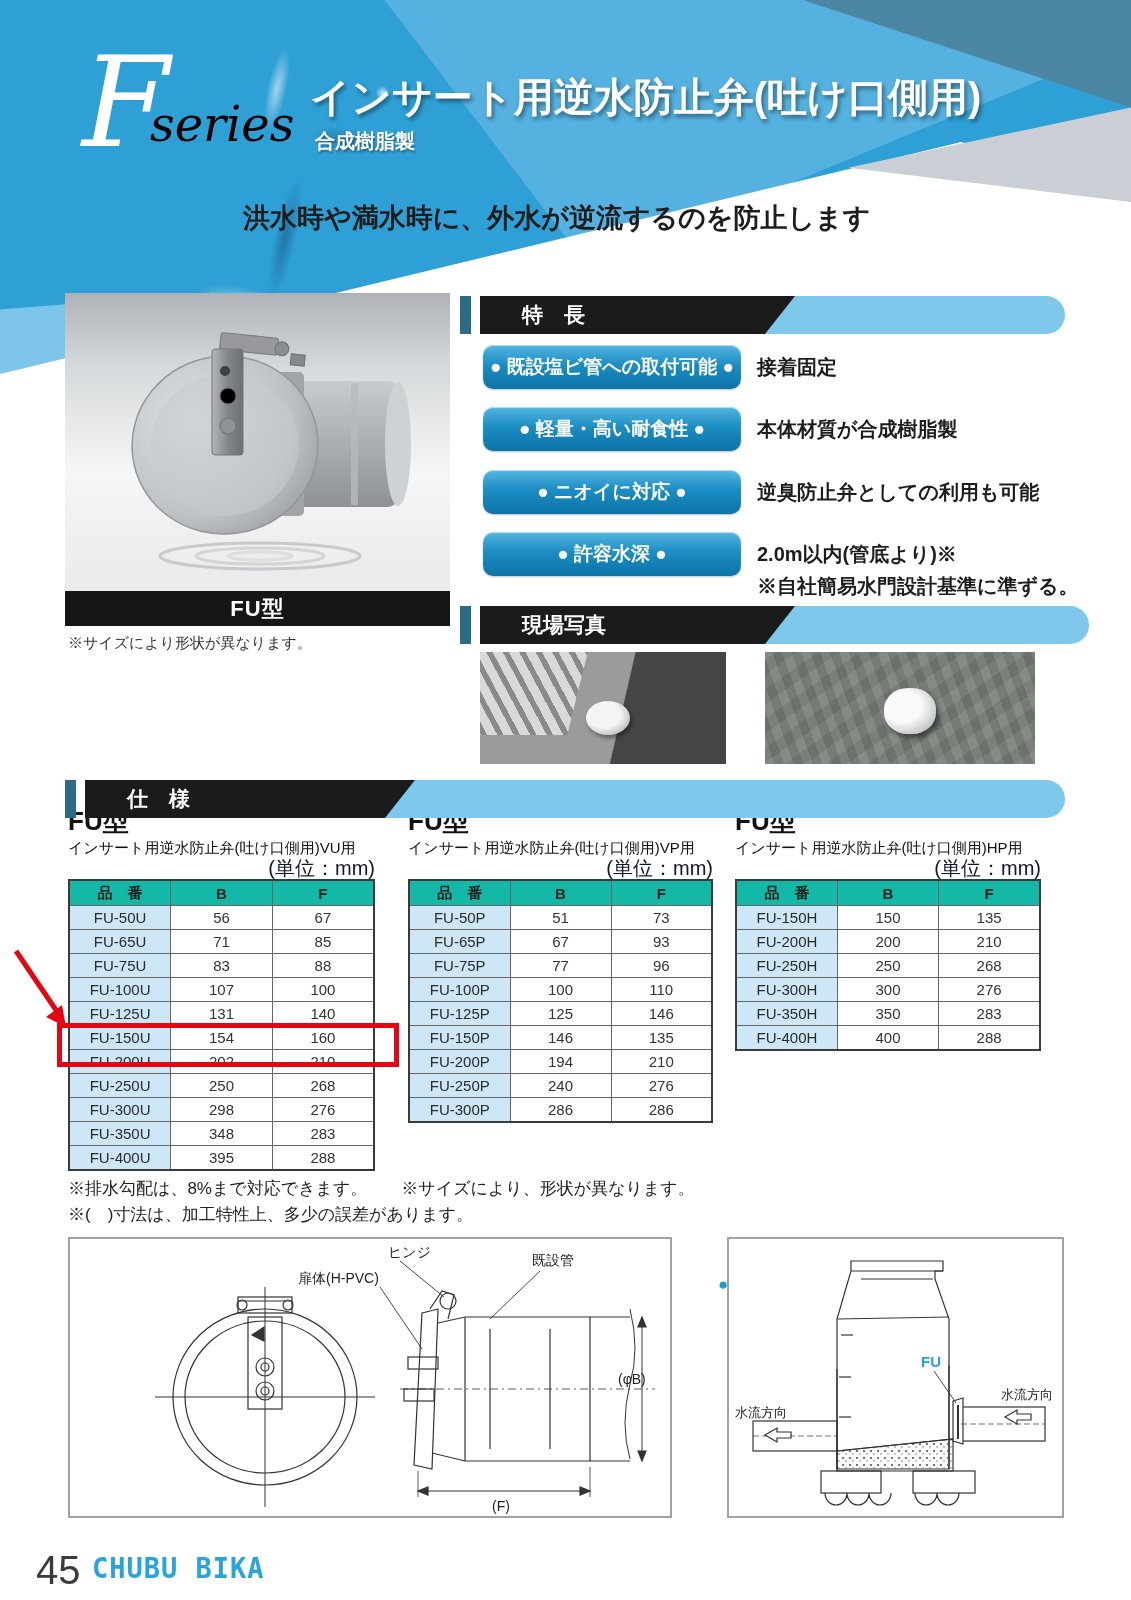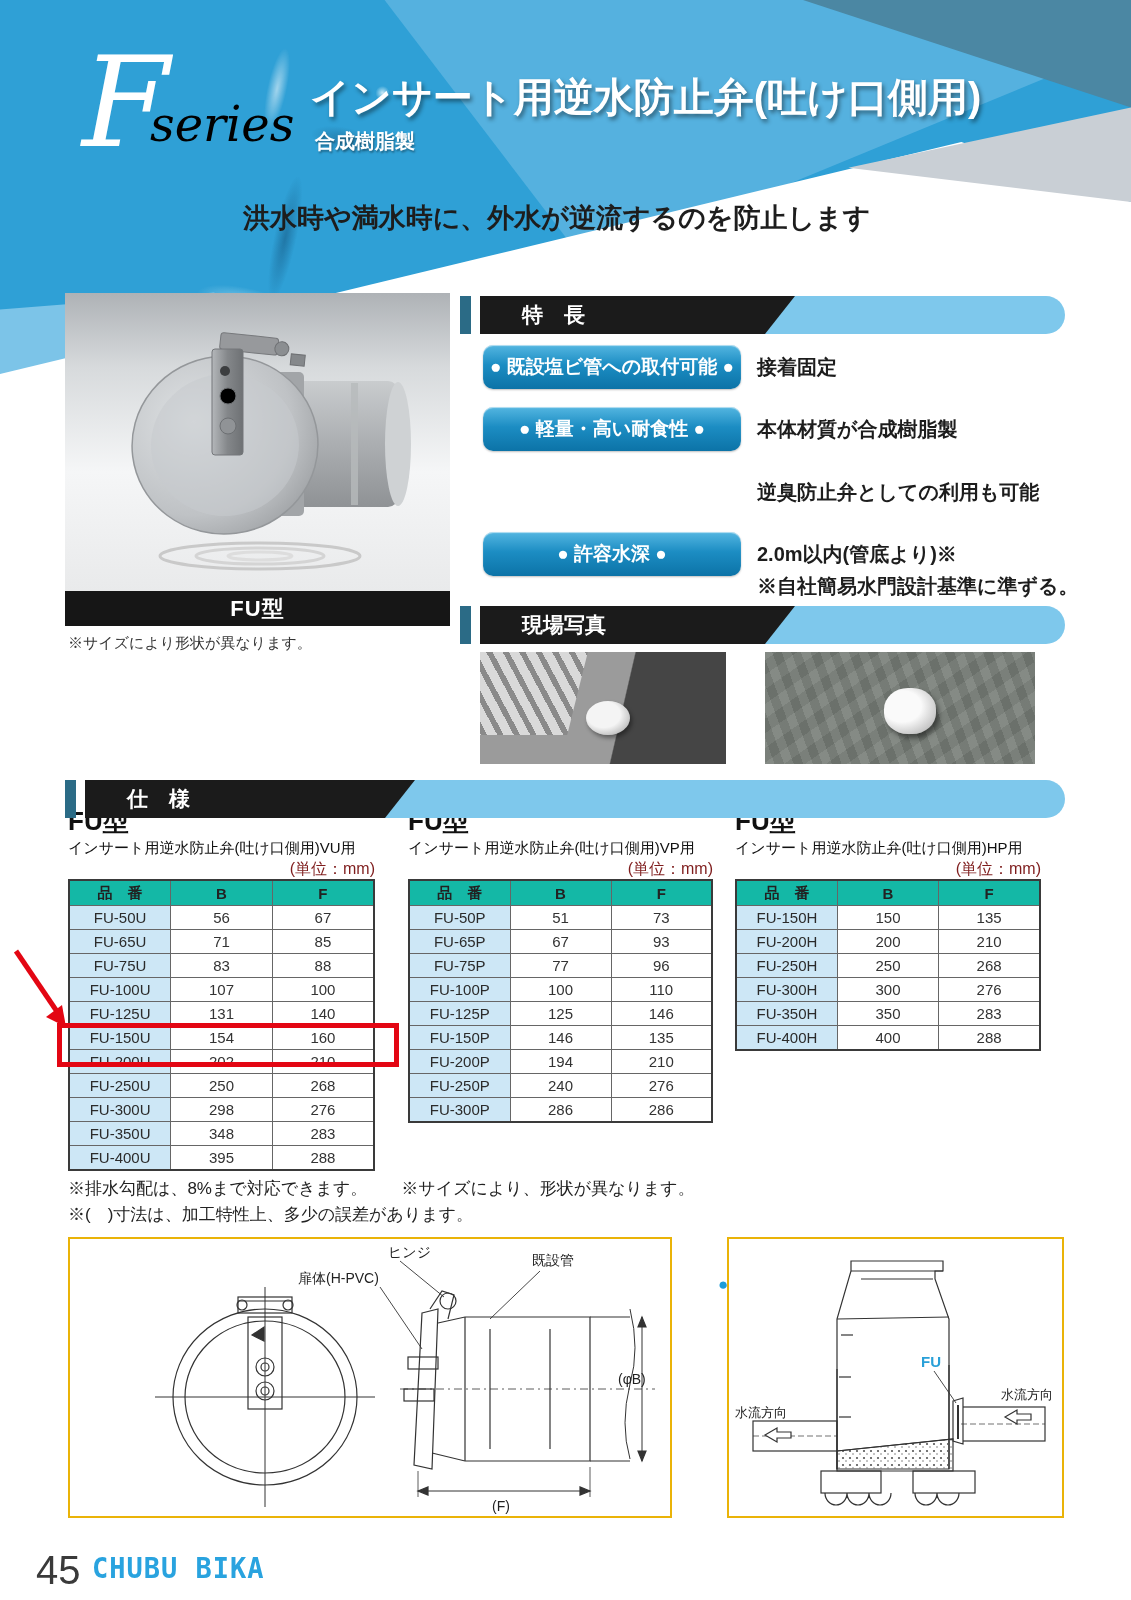--- a/index.html
+++ b/index.html
@@ -71,36 +71,36 @@
      background:
        repeating-linear-gradient(70deg,rgba(125,130,125,.5) 0 9px,rgba(95,100,95,.5) 9px 18px),
        repeating-linear-gradient(-35deg,#8d938d 0 12px,#777d77 12px 24px);}
   #photo2::after{content:'';position:absolute;left:44%;top:32%;width:52px;height:46px;border-radius:46%;
      background:radial-gradient(ellipse at 35% 40%,#fafafa 40%,#b9b9b9 85%);box-shadow:3px 4px 5px rgba(0,0,0,.45);}
 
   
   .spec-group{position:absolute;top:805px;}
   .spec-model{font-size:26px;font-weight:700;color:#111;line-height:32px;}
   .spec-sub{font-size:15px;color:#111;line-height:22px;white-space:nowrap;}
-  .spec-unit{font-size:16px;color:#7f1d1d;text-align:right;line-height:19px;margin-bottom:1px;}
+  .spec-unit{font-size:20px;color:#0f172a;text-align:right;line-height:19px;margin-bottom:1px;}
   table.spec{border-collapse:collapse;width:100%;table-layout:fixed;
      border:2px solid #3a3a3a;background:#fff;}
   table.spec th{background:#14b8a6;border:1px solid #666;height:24px;
      font-size:15px;font-weight:700;color:#222;padding:0;}
   table.spec td{border:1px solid #666;height:23px;text-align:center;
      font-size:15px;color:#333;padding:0;line-height:23px;}
   table.spec td.c0{background:#CDE7F6;font-weight:500;color:#2b2b2b;}
   #hl-box{position:absolute;left:57px;top:1023px;width:332px;height:34px;
      border:5px solid #E30613;z-index:6;}
   #hl-arrow{position:absolute;left:6px;top:945px;z-index:6;}
 
   .spec-notes{position:absolute;left:68px;top:1176px;font-size:17px;color:#222;line-height:26px;}
 
   
-  .draw-box{position:absolute;top:1237px;height:281px;border:2px solid #eab308;background:#fff;box-sizing:border-box;}
+  .draw-box{position:absolute;top:1237px;height:281px;border:2px solid #a3a3a3;background:#fff;box-sizing:border-box;}
   #drawL{left:68px;width:604px;}
   #drawR{left:727px;width:337px;}
   #install-head{position:absolute;left:718px;top:1270px;font-size:20px;font-weight:400;color:#111;text-align:right;}
   #install-head .dot{color:#1E9CD8;font-size:17px;margin-right:4px;}
   svg text{font-family:"Liberation Sans",sans-serif;}
 
   
   #page-num{position:absolute;left:36px;top:1548px;font-size:40px;color:#3a3a3a;}
   #brand{position:absolute;left:92px;top:1553px;font-family:"DejaVu Sans Mono",monospace;
      font-weight:700;font-size:27px;color:#29A3DF;letter-spacing:1px;transform:scaleY(1.05);}
@@ -173,26 +173,27 @@
   <div class="band" style="left:460px;top:296px;width:605px;">
     <div class="blue" style="left:290px;right:0;"></div>
     <div class="black" style="width:315px;">特　長</div>
     <div class="accent"></div>
   </div>
 
   <div class="feat-badge" style="top:345px;">●  既設塩ビ管への取付可能  ●</div>
   <div class="feat-desc" style="top:345px;">接着固定</div>
   <div class="feat-badge" style="top:407px;">●  軽量・高い耐食性  ●</div>
   <div class="feat-desc" style="top:407px;">本体材質が合成樹脂製</div>
+  <div class="feat-badge" style="top:470px;">●  ニオイに対応  ●</div>
   <div class="feat-desc" style="top:470px;">逆臭防止弁としての利用も可能</div>
   <div class="feat-badge" style="top:532px;">●  許容水深  ●</div>
   <div class="feat-desc" style="top:532px;">2.0m以内(管底より)※</div>
   <div id="feat-note">※自社簡易水門設計基準に準ずる。</div>
 
-  <div class="band" style="left:460px;top:606px;width:605px;">
+  <div class="band" style="left:460px;top:606px;width:605px;padding-left:24px;">
     <div class="blue" style="left:290px;right:0;"></div>
     <div class="black" style="width:315px;">現場写真</div>
     <div class="accent"></div>
   </div>
   <div id="photo1" class="photo"></div>
   <div id="photo2" class="photo"></div>
 
   <div class="band" style="left:65px;top:780px;width:1000px;">
     <div class="blue" style="left:290px;right:0;"></div>
     <div class="black" style="width:330px;">仕　様</div>

